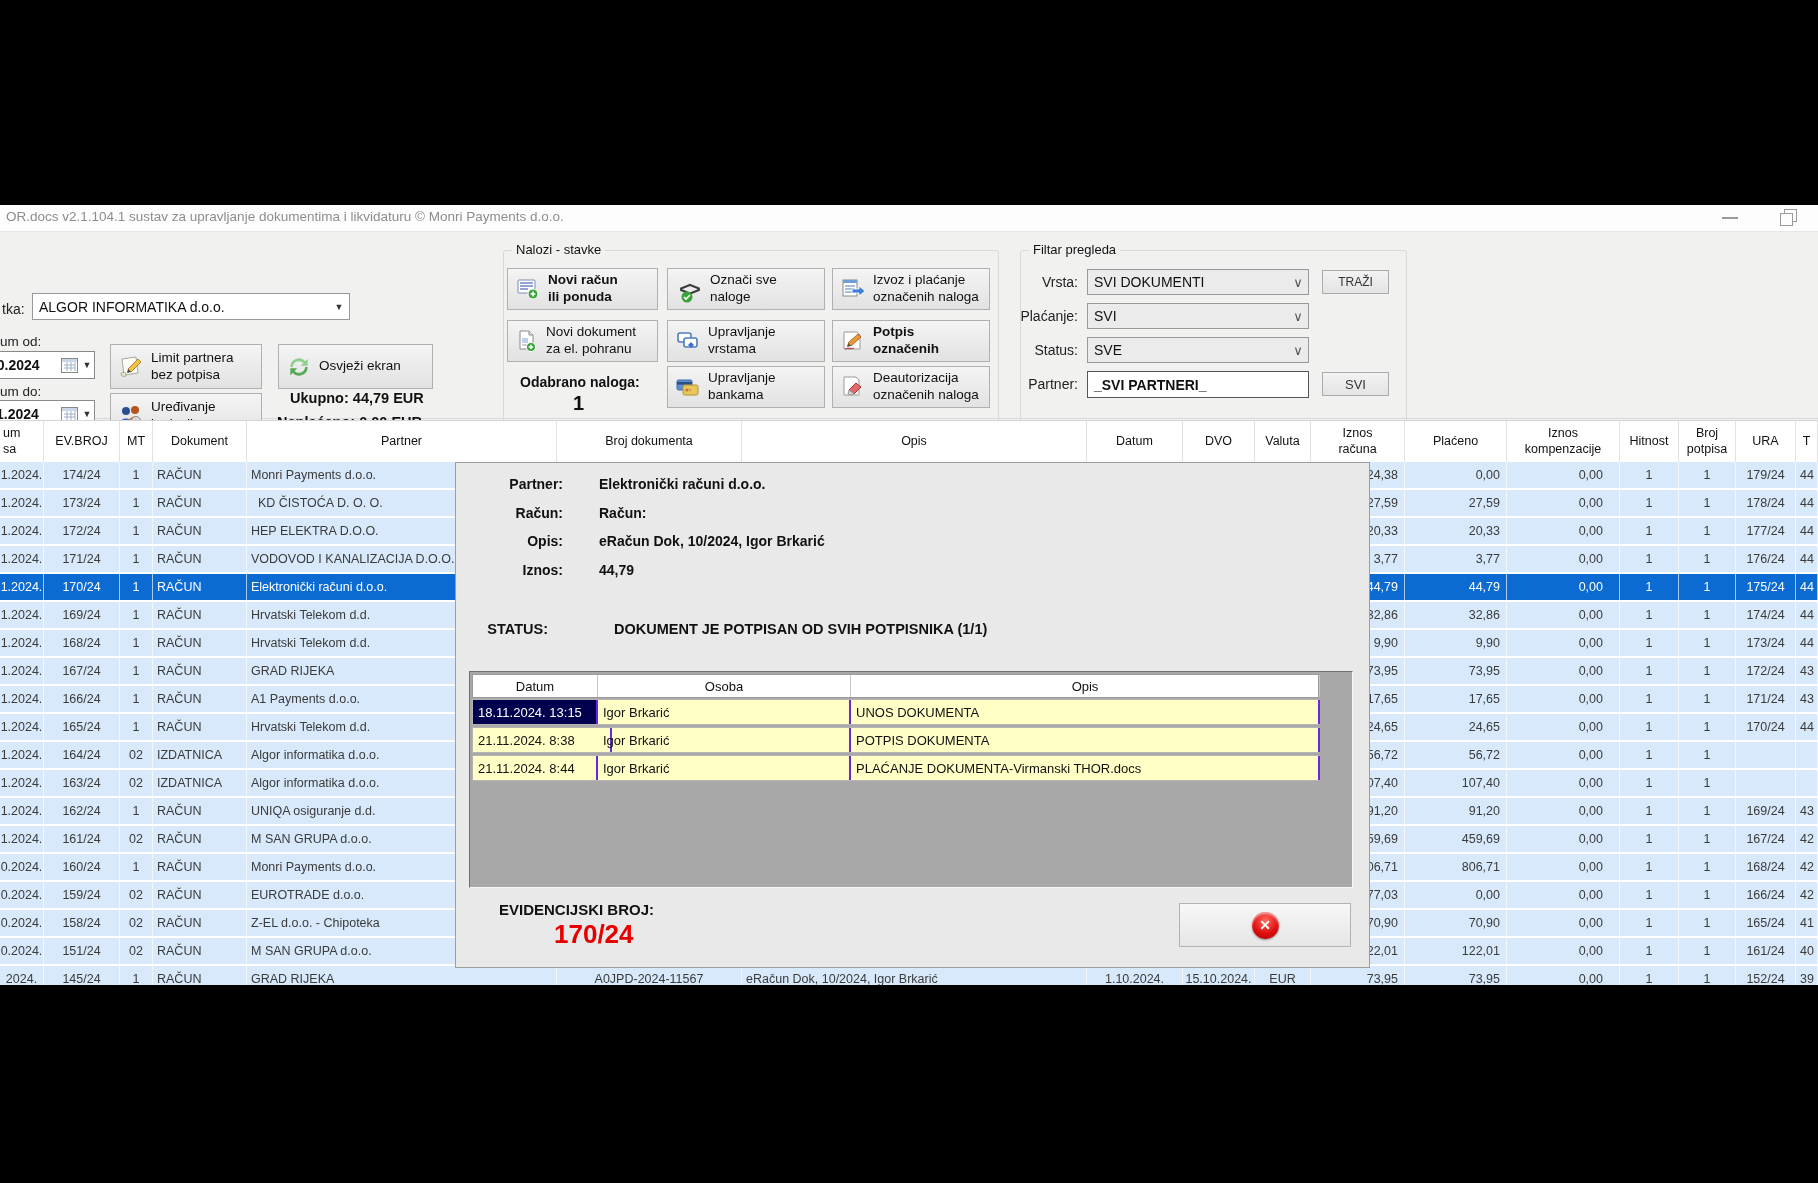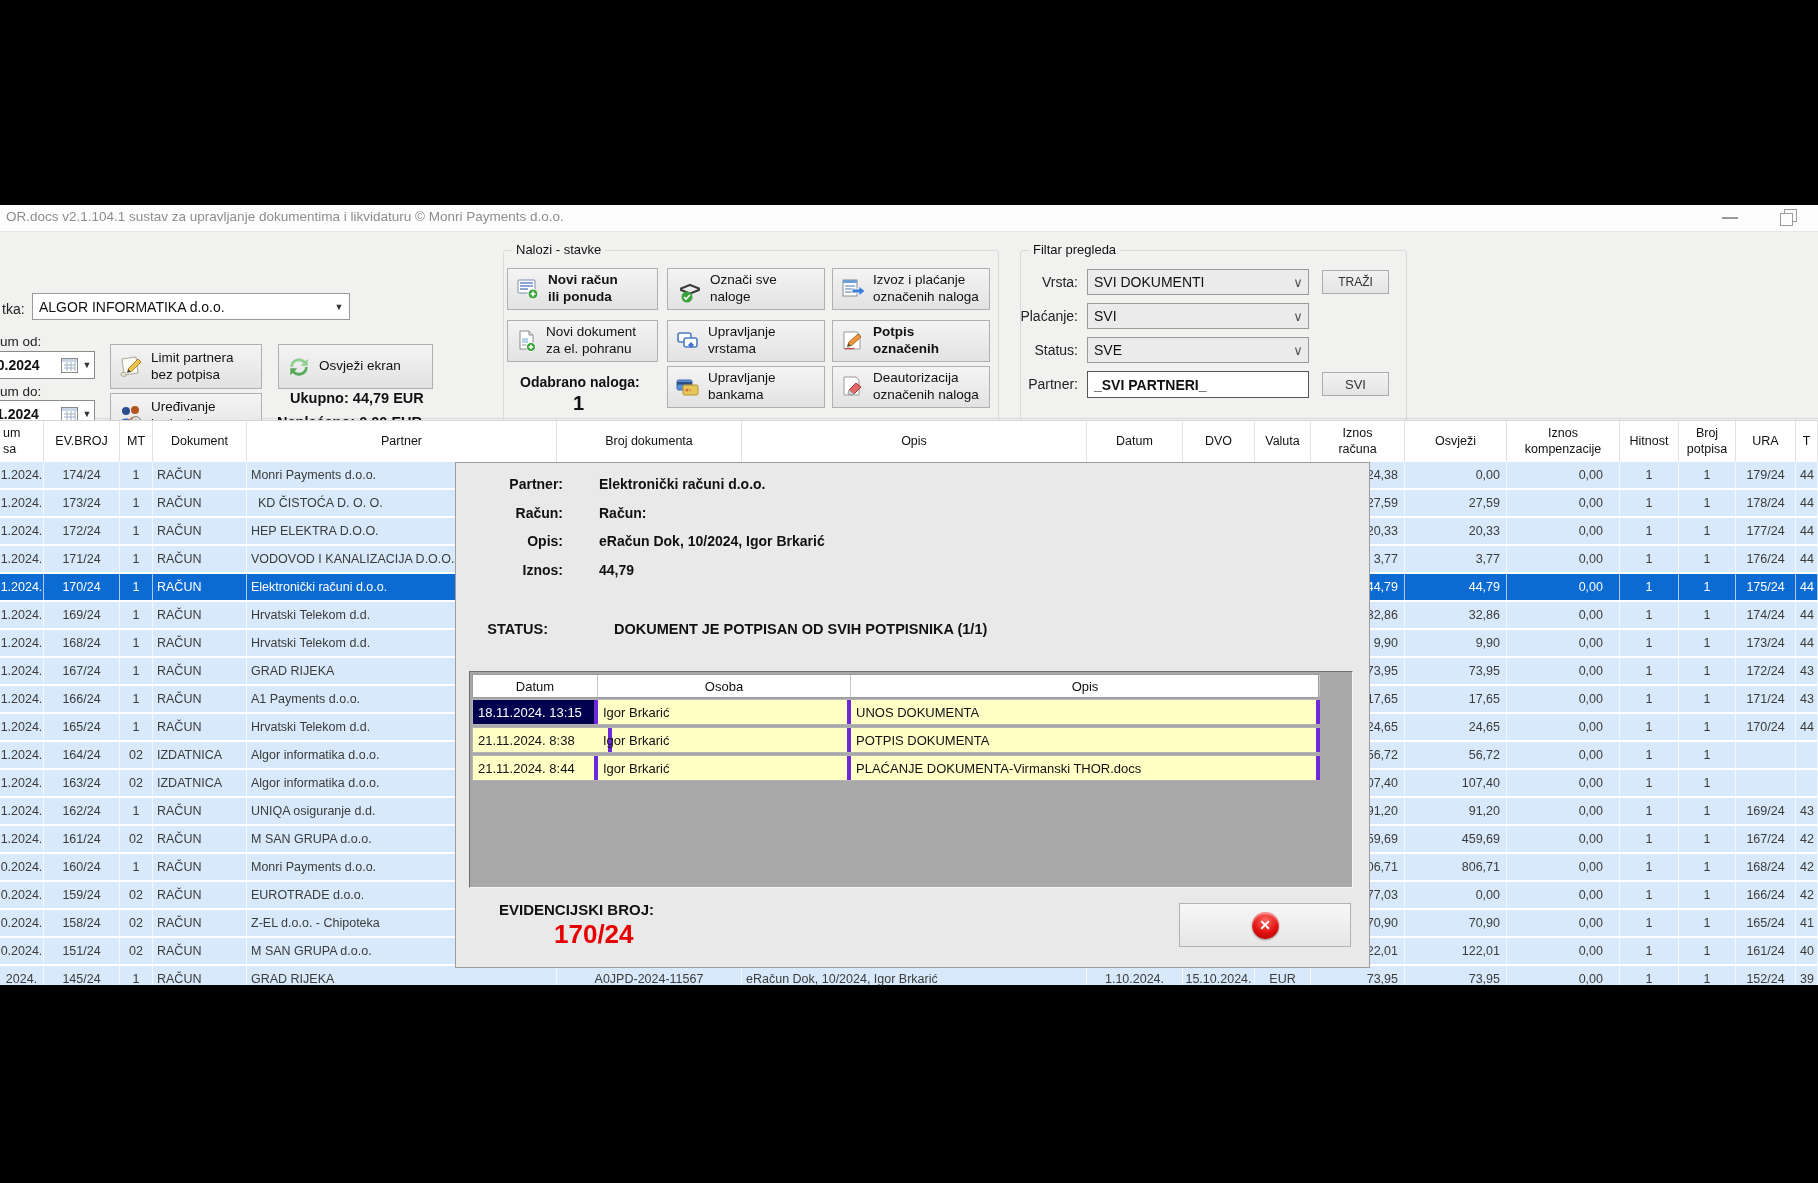--- a/index.html
+++ b/index.html
@@ -55,21 +55,21 @@
   .dlg-lbl{position:absolute;font-size:14px;font-weight:bold;color:#111;text-align:right;width:75px;}
   .dlg-val{position:absolute;font-size:14px;font-weight:bold;color:#111;white-space:nowrap;}
   .panel{position:absolute;left:13px;top:208px;width:884px;height:217px;background:#a8a8a8;
          border-top:1px solid #6f6f6f;border-left:1px solid #6f6f6f;border-bottom:1px solid #f6f6f6;border-right:1px solid #f6f6f6;box-sizing:border-box;}
   .htable{position:absolute;left:2px;top:2px;width:847px;}
   .hhrow{position:relative;height:24px;background:#fff;border:1px solid #9b9b9b;box-sizing:border-box;margin-bottom:1px;}
   .hhcell{position:absolute;top:0;height:22px;display:flex;align-items:center;justify-content:center;
           font-size:13px;color:#111;border-right:1px solid #c9c9c9;box-sizing:border-box;}
   .hrow{position:relative;height:26px;background:#ffffc6;margin-bottom:2px;border:1px solid #b3b3b3;box-sizing:border-box;}
   .hcell2{position:absolute;top:0;height:24px;display:flex;align-items:center;padding-left:5px;
-          font-size:13px;color:#111;border-right:4px solid #6d28d9;box-sizing:border-box;white-space:nowrap;overflow:hidden;}
+          font-size:13px;color:#111;border-right:2px solid #6d28d9;box-sizing:border-box;white-space:nowrap;overflow:hidden;}
   .hcell2.navy{background:#00004f;color:#fff;}
   .evid-lbl{position:absolute;left:43px;top:438px;font-size:15px;font-weight:bold;color:#111;}
   .evid-val{position:absolute;left:98px;top:456px;font-size:26px;font-weight:bold;color:#e80000;}
   .close-btn{position:absolute;left:723px;top:440px;width:172px;height:44px;box-sizing:border-box;
              border:1px solid #b3b3b3;background:linear-gradient(#f7f7f7,#e6e6e6);display:flex;align-items:center;justify-content:center;cursor:pointer;}
   .red-x{width:27px;height:27px;border-radius:50%;background:radial-gradient(circle at 50% 32%,#ff6a5e 0%,#e01010 55%,#a80000 100%);
          display:flex;align-items:center;justify-content:center;color:#fff;font-size:14px;font-weight:bold;
          box-shadow:inset 0 2px 2px rgba(255,255,255,0.55), 0 1px 2px rgba(0,0,0,0.4);}
   svg{display:block;}
 </style>
@@ -308,21 +308,21 @@
         <div class="hcell" style="left: 120px; width: 33px;">MT</div>
         <div class="hcell" style="left: 153px; width: 94px;">Dokument</div>
         <div class="hcell" style="left: 247px; width: 310px;">Partner</div>
         <div class="hcell" style="left: 557px; width: 185px;">Broj dokumenta</div>
         <div class="hcell" style="left: 742px; width: 345px;">Opis</div>
         <div class="hcell" style="left: 1087px; width: 96px;">Datum</div>
         <div class="hcell" style="left: 1183px; width: 72px;">DVO</div>
         <div class="hcell" style="left: 1255px; width: 56px;">Valuta</div>
         <div class="hcell" style="left: 1311px; width: 94px;">Iznos
 računa</div>
-        <div class="hcell" style="left: 1405px; width: 102px;">Osvježi</div>
+        <div class="hcell" style="left: 1405px; width: 102px;">Plaćeno</div>
         <div class="hcell" style="left: 1507px; width: 113px;">Iznos
 kompenzacije</div>
         <div class="hcell" style="left: 1620px; width: 59px;">Hitnost</div>
         <div class="hcell" style="left: 1679px; width: 57px;">Broj
 potpisa</div>
         <div class="hcell" style="left: 1736px; width: 60px;">URA</div>
         <div class="hcell" style="left: 1796px; width: 22px;">T</div>
       </div>
 
     <div class="rows" id="rows">

